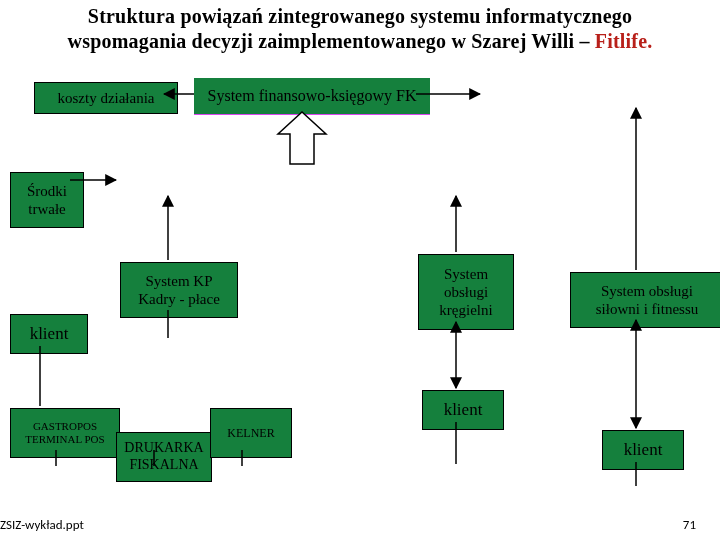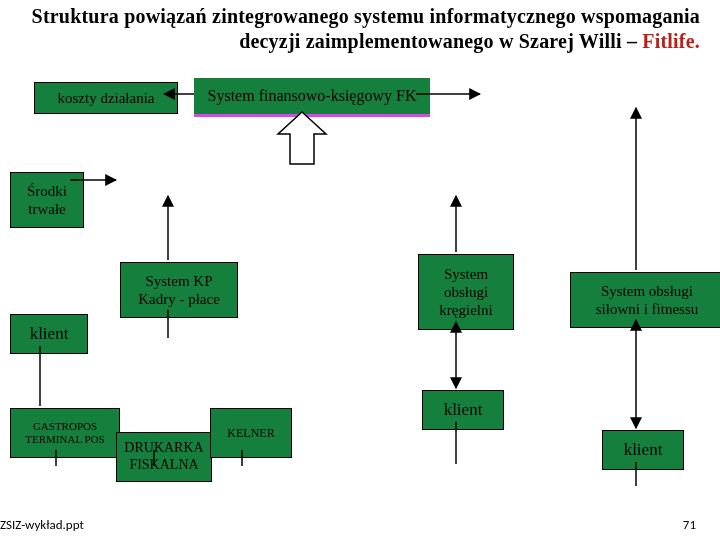--- a/index.html
+++ b/index.html
@@ -1,20 +1,20 @@
 <!DOCTYPE html>
 <html><head>
 <meta charset="utf-8">
 <style>
   html,body{margin:0;padding:0;width:720px;height:540px;background:#fff;font-family:"Times New Roman",serif;color:#000}
   .stage{position:relative;width:720px;height:540px;overflow:hidden}
-  .title{position:absolute;left:0;right:0;top:4px;text-align:right;font-weight:700;font-size:20px;line-height:1.25;padding:0 20px;letter-spacing:.2px}
+  .title{position:absolute;left:0;right:0;top:4px;text-align:center;font-weight:700;font-size:20px;line-height:1.25;padding:0 32px;letter-spacing:.2px}
   .title .em{color:#b8201a}
   .box{position:absolute;border:1px solid #000;background:#15803d;text-align:center;font-size:15px;line-height:1.2;padding:4px 8px;display:flex;align-items:center;justify-content:center;white-space:pre;font-family:"Times New Roman",serif}
-  .uline{border:none;border-bottom:3px solid #d946ef}
+  .uline{border:none;border-bottom:1px solid #d946ef}
   .footer-file{position:absolute;left:0;right:0;bottom:8px;text-align:left;font-size:13px;color:#000;font-family:Calibri,Arial,sans-serif}
   .footer-page{position:absolute;right:24px;bottom:8px;font-size:13px;color:#000;font-family:Calibri,Arial,sans-serif}
   svg{position:absolute;left:0;top:0;width:720px;height:540px;pointer-events:none}
 </style>
 </head>
 <body>
 
 <div class="stage">
 
   <div class="title">

